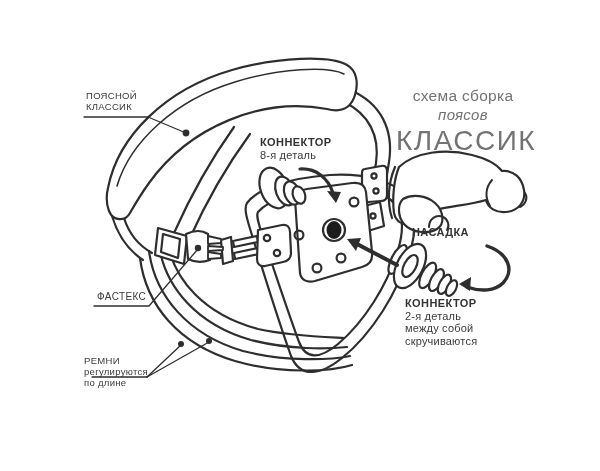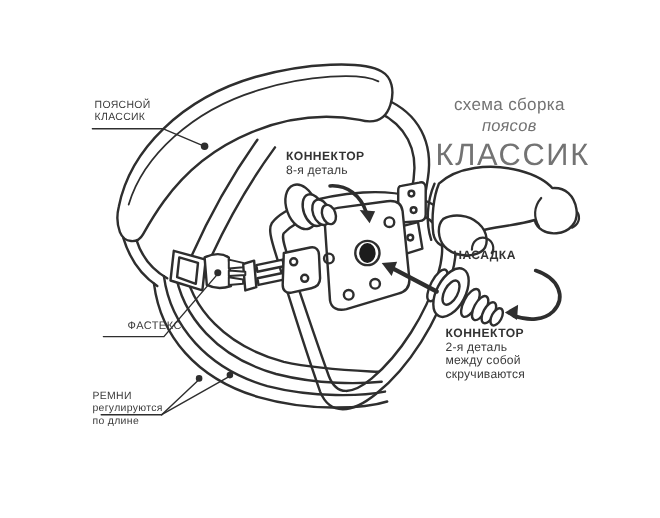--- a/index.html
+++ b/index.html
@@ -6,21 +6,21 @@
   .canvas{
     position:relative;
     width:600px;height:471px;
     background:#ffffff;
     overflow:hidden;
     font-family:"Liberation Sans",sans-serif;
   }
   .art{position:absolute;left:0;top:0;}
   .lbl{position:absolute;color:#3a3a3a;line-height:1.15;}
   .lbl .ln{white-space:nowrap;}
-  .small{font-size:10px;letter-spacing:0.4px;margin-left:19px;}
+  .small{font-size:10px;letter-spacing:0.4px;}
   .tiny{font-size:9.5px;letter-spacing:0.3px;}
   .boldname{font-weight:bold;font-size:11px;letter-spacing:0.4px;color:#333333;}
   .detail{font-size:11px;letter-spacing:0.2px;}
   .center{text-align:left;}
   .title-block{position:absolute;left:396px;top:87px;width:134px;text-align:center;color:#737373;}
   .title-l1{font-size:15.5px;letter-spacing:0.3px;}
   .title-l2{font-size:15px;letter-spacing:0.3px;margin-top:1px;font-style:italic;}
   .title-l3{font-size:28px;letter-spacing:1.5px;margin-top:2px;}
 </style>
 </head>

